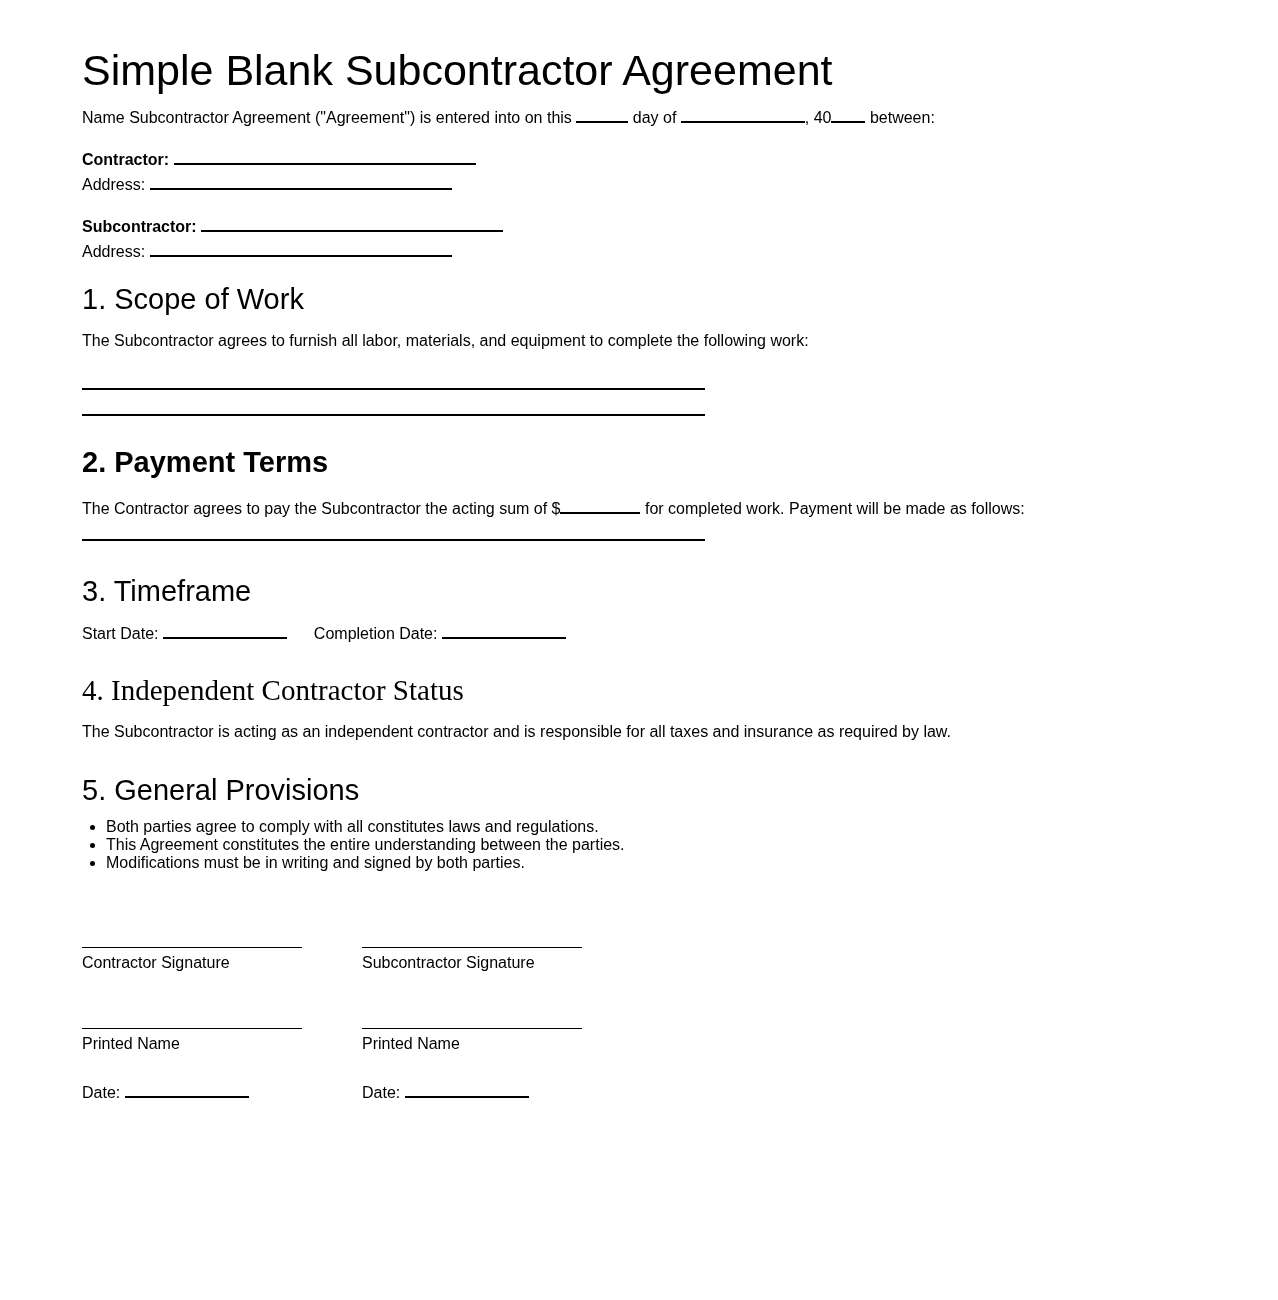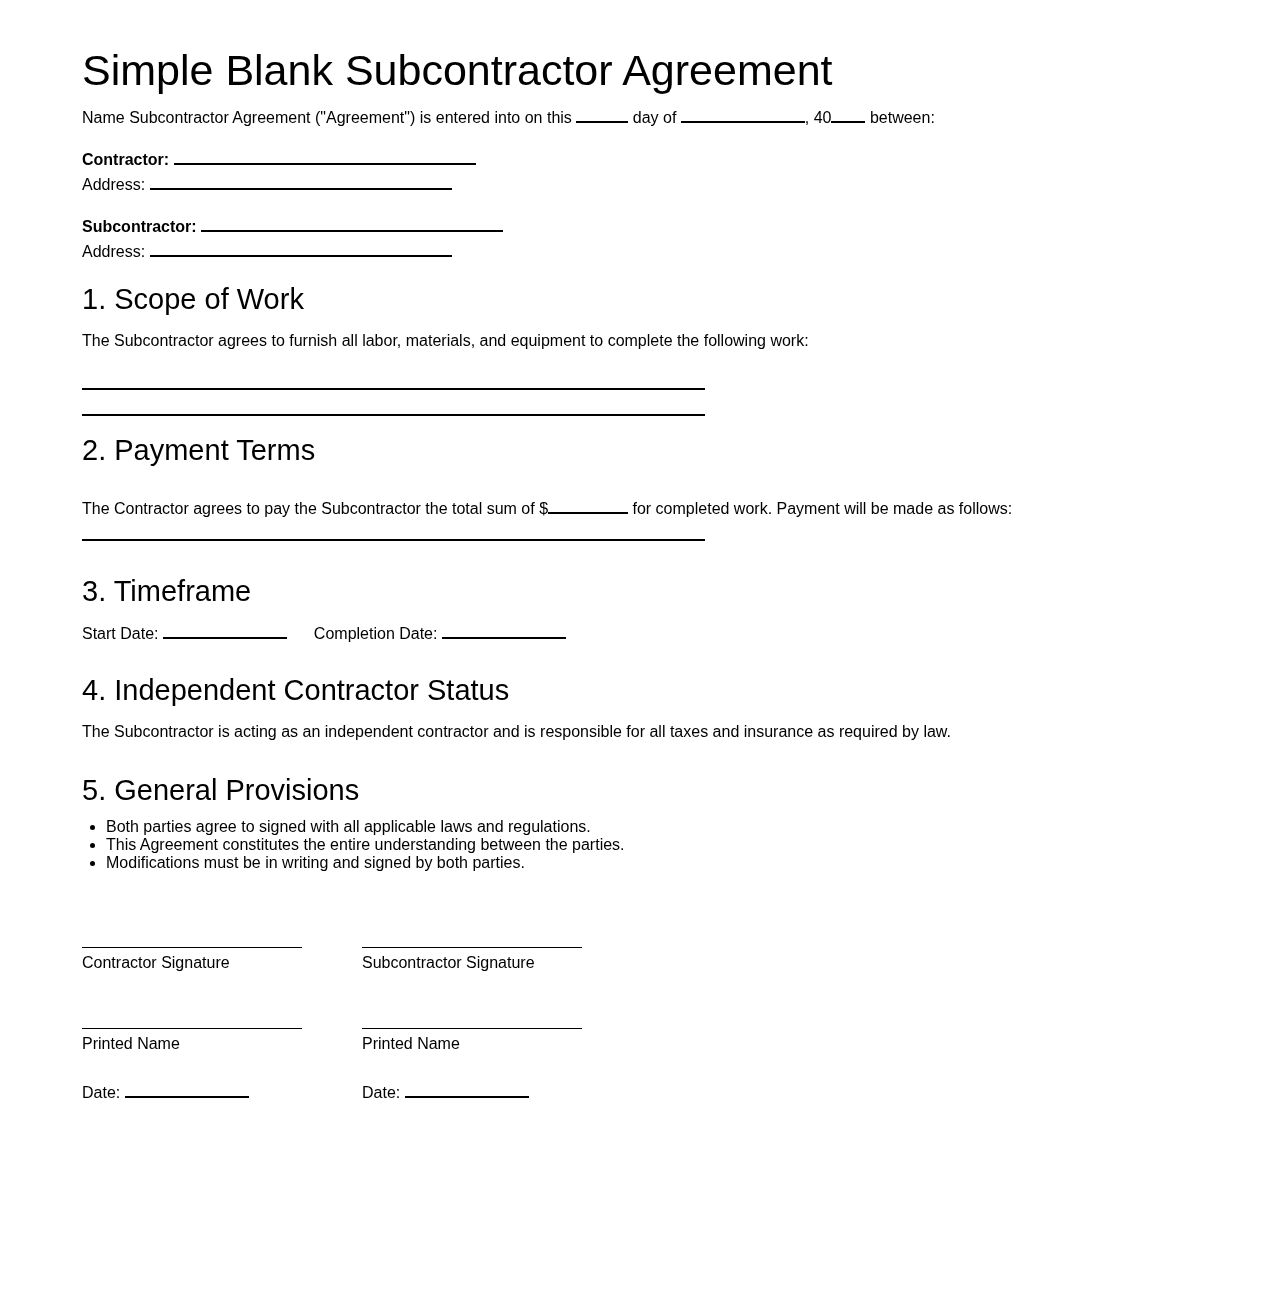--- a/index.html
+++ b/index.html
@@ -113,42 +113,42 @@
   <div class="line-text" style="top:241px;">
     <span>Address:</span>
     <span class="blank" style="width:302px;"></span>
   </div>
 
   <h2 style="top:285px;">1. Scope of Work</h2>
   <div class="line-text" style="top:331px;">The Subcontractor agrees to furnish all labor, materials, and equipment to complete the following work:</div>
   <div class="rule" style="top:388px; width:623px;"></div>
   <div class="rule" style="top:414px; width:623px;"></div>
 
-  <h2 style="top:436px;">2. Payment Terms</h2>
+  <h2 style="top:448px;font-weight:bold;">2. Payment Terms</h2>
   <div class="line-text" style="top:498px;">
-    <span>The Contractor agrees to pay the Subcontractor the total sum of $</span><span class="blank" style="width:80px;"></span>
+    <span>The Contractor agrees to pay the Subcontractor the acting sum of $</span><span class="blank" style="width:80px;"></span>
     <span>for completed work. Payment will be made as follows:</span>
   </div>
   <div class="rule" style="top:539px; width:623px;"></div>
 
   <h2 style="top:577px;">3. Timeframe</h2>
   <div class="line-text" style="top:623px;">
     <span>Start Date:</span>
     <span class="blank" style="width:124px;"></span>
     <span style="display:inline-block; width:18px;"></span>
     <span>Completion Date:</span>
     <span class="blank" style="width:124px;"></span>
   </div>
 
-  <h2 style="top:676px;">4. Independent Contractor Status</h2>
+  <h2 style="top:676px;font-family:Liberation Serif, serif;">4. Independent Contractor Status</h2>
   <div class="line-text" style="top:722px;">The Subcontractor is acting as an independent contractor and is responsible for all taxes and insurance as required by law.</div>
 
   <h2 style="top:776px;">5. General Provisions</h2>
   <ul class="provisions">
-    <li>Both parties agree to signed with all applicable laws and regulations.</li>
+    <li>Both parties agree to comply with all constitutes laws and regulations.</li>
     <li>This Agreement constitutes the entire understanding between the parties.</li>
     <li>Modifications must be in writing and signed by both parties.</li>
   </ul>
 
   <div class="thin-rule" style="left:0; top:947px; width:220px;"></div>
   <div class="sig-label" style="left:0; top:953px;">Contractor Signature</div>
 
   <div class="thin-rule" style="left:280px; top:947px; width:220px;"></div>
   <div class="sig-label" style="left:280px; top:953px;">Subcontractor Signature</div>
 

